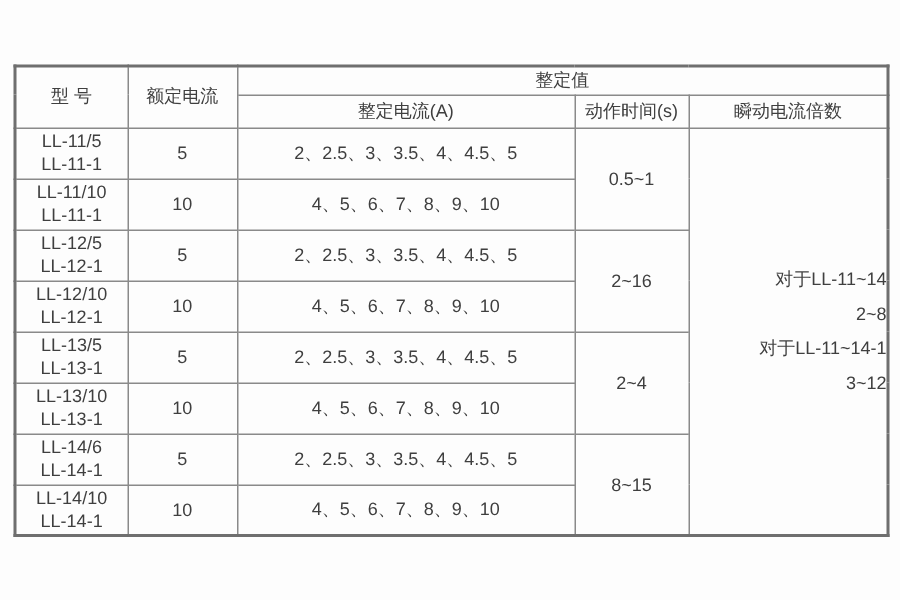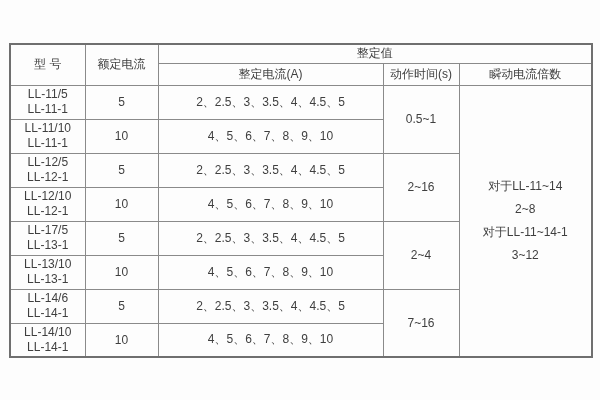--- a/index.html
+++ b/index.html
@@ -37,21 +37,21 @@
   }
   tr.hdr1 { height: 19px; margin-left: 40px; }
   tr.hdr2 { height: 22px; }
   tr.datarow { height: 34px; margin-top: 20px; }
   td.model-cell div { line-height: 15px; }
   td.instant-cell {
     text-align: left;
     vertical-align: middle;
     padding-left: 14px;
   }
-  td.instant-cell div { line-height: 23px; }
+  td.instant-cell div { line-height: 23px; text-align: right; }
 </style>
 </head>
 <body>
 
 <div class="page">
   <table class="spec">
     <colgroup>
       <col style="width:75px">
       <col style="width:73px">
       <col style="width:225px">
@@ -106,21 +106,21 @@
       <tr class="datarow">
         <td class="model-cell">
           <div>LL-12/10</div>
           <div>LL-12-1</div>
         </td>
         <td>10</td>
         <td>4、5、6、7、8、9、10</td>
       </tr>
       <tr class="datarow">
         <td class="model-cell">
-          <div>LL-17/5</div>
+          <div>LL-13/5</div>
           <div>LL-13-1</div>
         </td>
         <td>5</td>
         <td>2、2.5、3、3.5、4、4.5、5</td>
         <td rowspan="2">2~4</td>
       </tr>
       <tr class="datarow">
         <td class="model-cell">
           <div>LL-13/10</div>
           <div>LL-13-1</div>
@@ -128,21 +128,21 @@
         <td>10</td>
         <td>4、5、6、7、8、9、10</td>
       </tr>
       <tr class="datarow">
         <td class="model-cell">
           <div>LL-14/6</div>
           <div>LL-14-1</div>
         </td>
         <td>5</td>
         <td>2、2.5、3、3.5、4、4.5、5</td>
-        <td rowspan="2">7~16</td>
+        <td rowspan="2">8~15</td>
       </tr>
       <tr class="datarow">
         <td class="model-cell">
           <div>LL-14/10</div>
           <div>LL-14-1</div>
         </td>
         <td>10</td>
         <td>4、5、6、7、8、9、10</td>
       </tr>
     </tbody>

